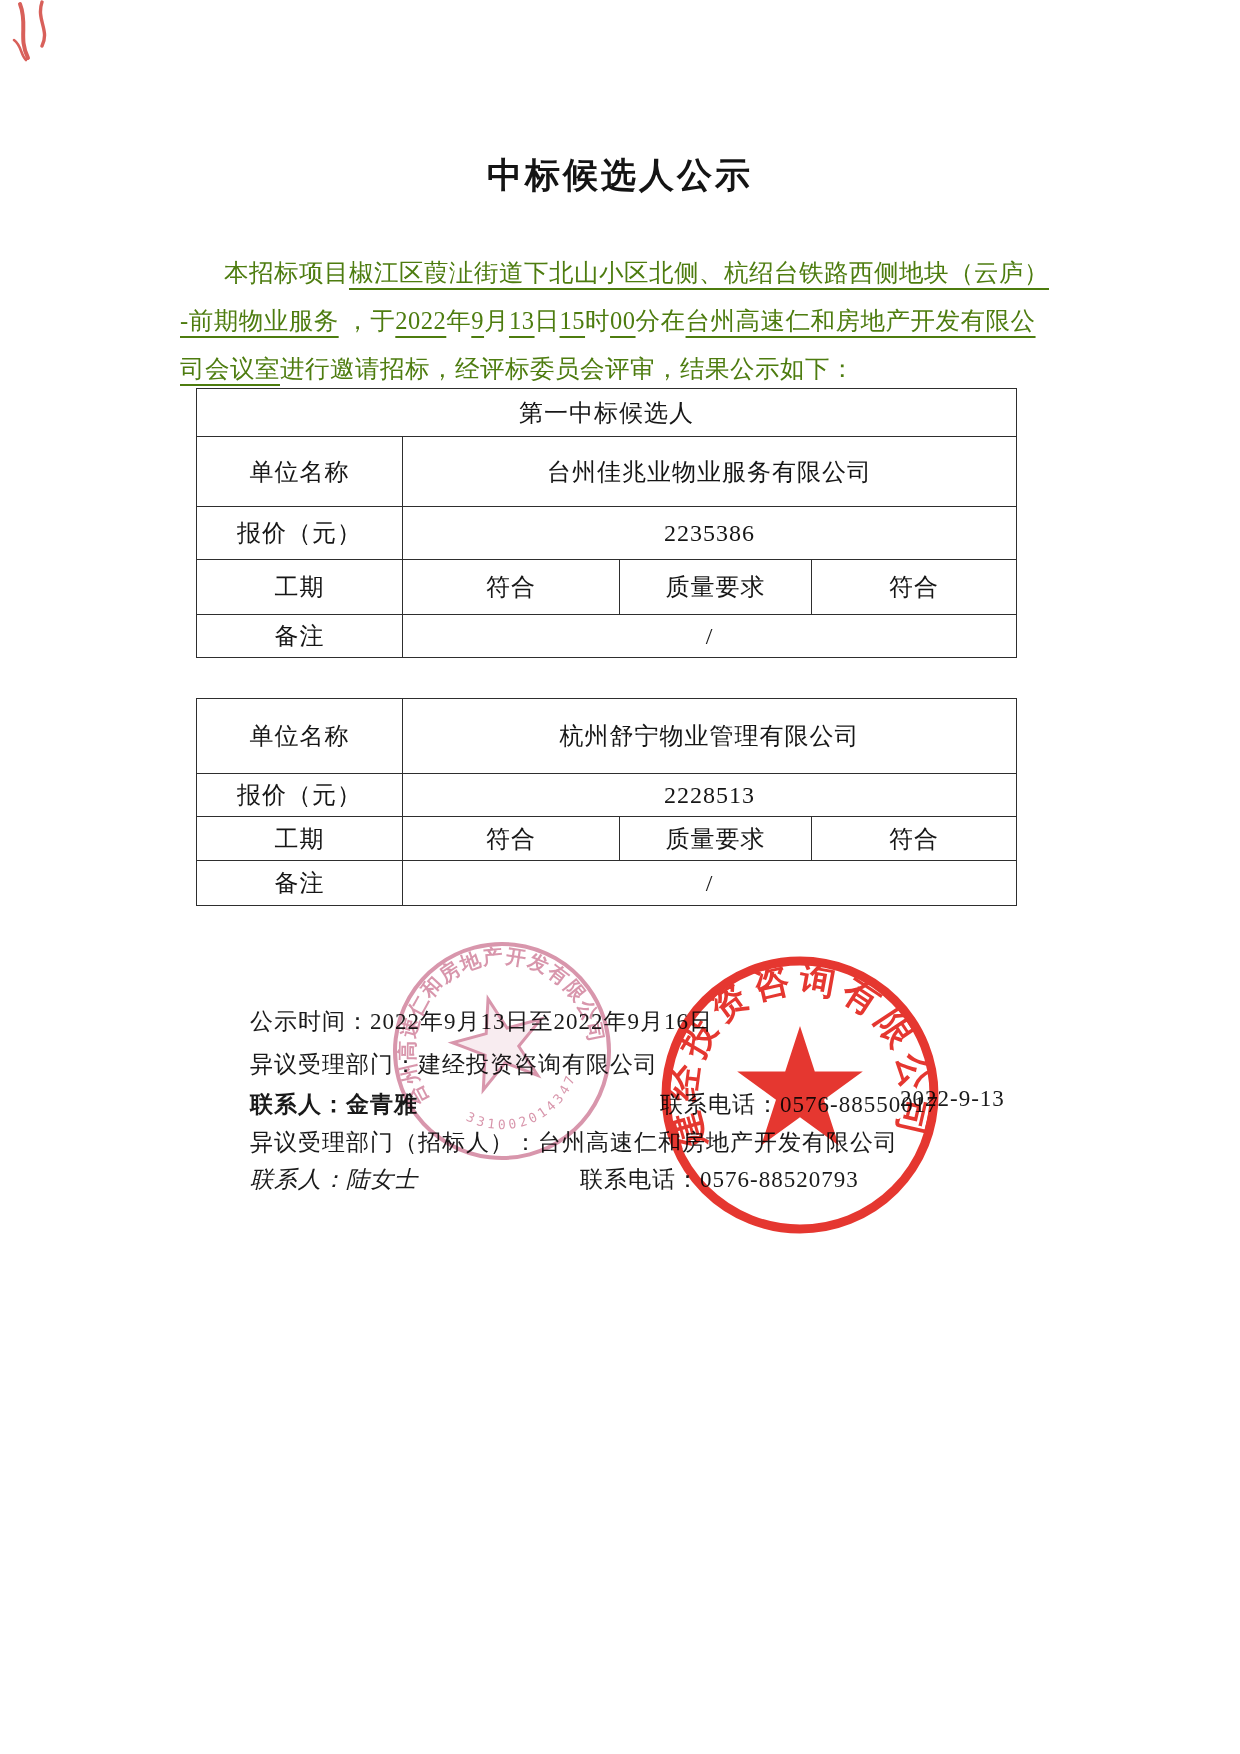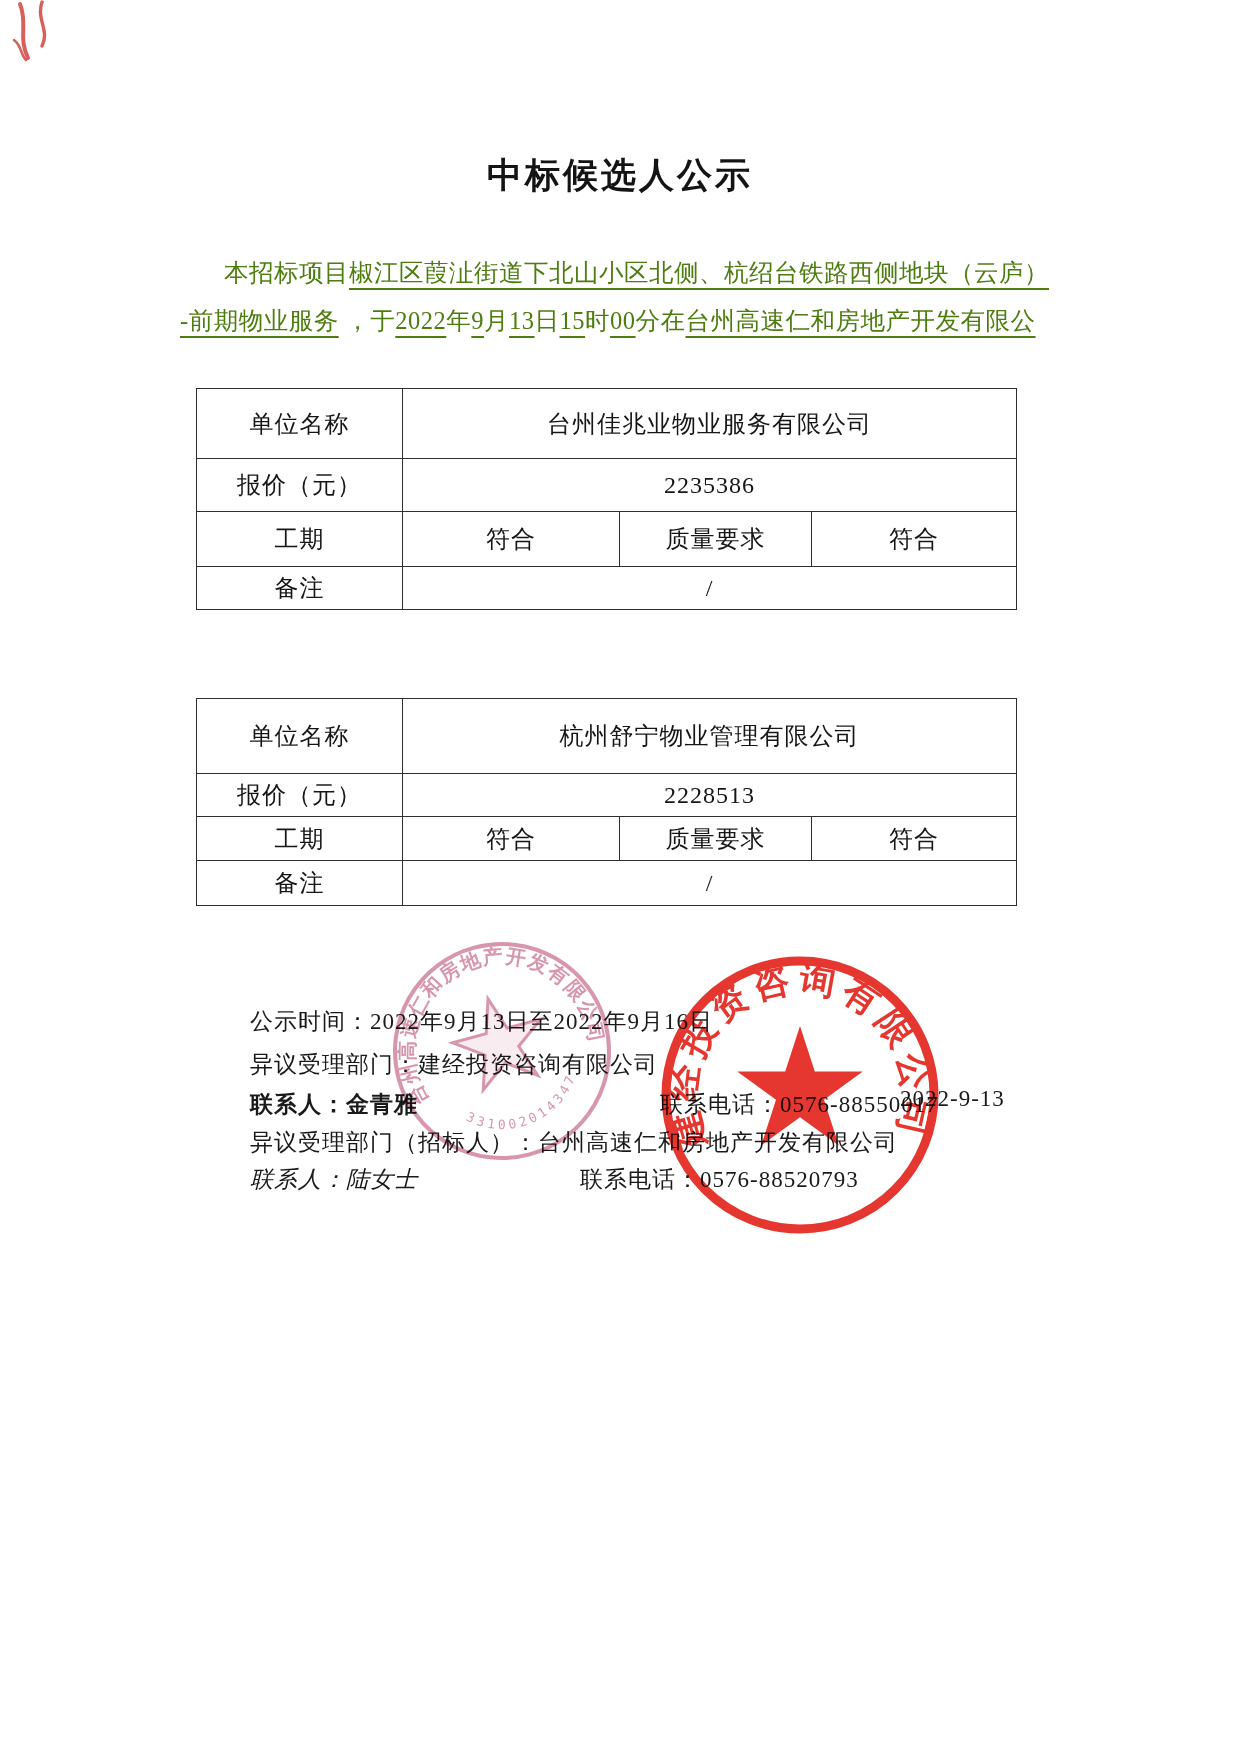--- a/index.html
+++ b/index.html
@@ -72,29 +72,33 @@
   <svg id="corner-marks" width="80" height="75" viewBox="0 0 80 75">
     <path d="M14,4 C22,24 12,38 22,58" fill="none" stroke="#cc2b24" stroke-width="4" stroke-linecap="round"></path>
     <path d="M36,2 C30,20 44,30 36,46" fill="none" stroke="#cc2b24" stroke-width="3.4" stroke-linecap="round"></path>
     <path d="M8,40 C16,46 14,54 20,60" fill="none" stroke="#cc2b24" stroke-width="2.6" stroke-linecap="round"></path>
   </svg>
 
   <div class="doc-title">中标候选人公示</div>
 
   <div id="intro-l1" class="intro-line"><span>本招标项目</span><span class="u">椒江区葭沚街道下北山小区北侧、杭绍台铁路西侧地块（云庐）</span></div>
   <div id="intro-l2" class="intro-line"><span class="u">-前期物业服务</span><span> ，于</span><span class="u">2022</span><span>年</span><span class="u">9</span><span>月</span><span class="u">13</span><span>日</span><span class="u">15</span><span>时</span><span class="u">00</span><span>分在</span><span class="u">台州高速仁和房地产开发有限公</span></div>
+  <div id="intro-l3" class="intro-line"><span class="u">司会议室</span><span>进行邀请招标，经评标委员会评审，结果公示如下：</span></div>
 
   <table id="table1" class="bid">
     <colgroup>
         <col style="width:206px">
         <col style="width:217px">
         <col style="width:192px">
         <col style="width:205px">
       </colgroup>
     <tbody>
+        <tr class="r-head">
+      <td colspan="4">第一中标候选人</td>
+    </tr>
     <tr class="r-company">
       <td>单位名称</td>
       <td colspan="3">台州佳兆业物业服务有限公司</td>
     </tr>
     <tr class="r-price">
       <td>报价（元）</td>
       <td colspan="3">2235386</td>
     </tr>
     <tr class="r-dur">
       <td>工期</td>

